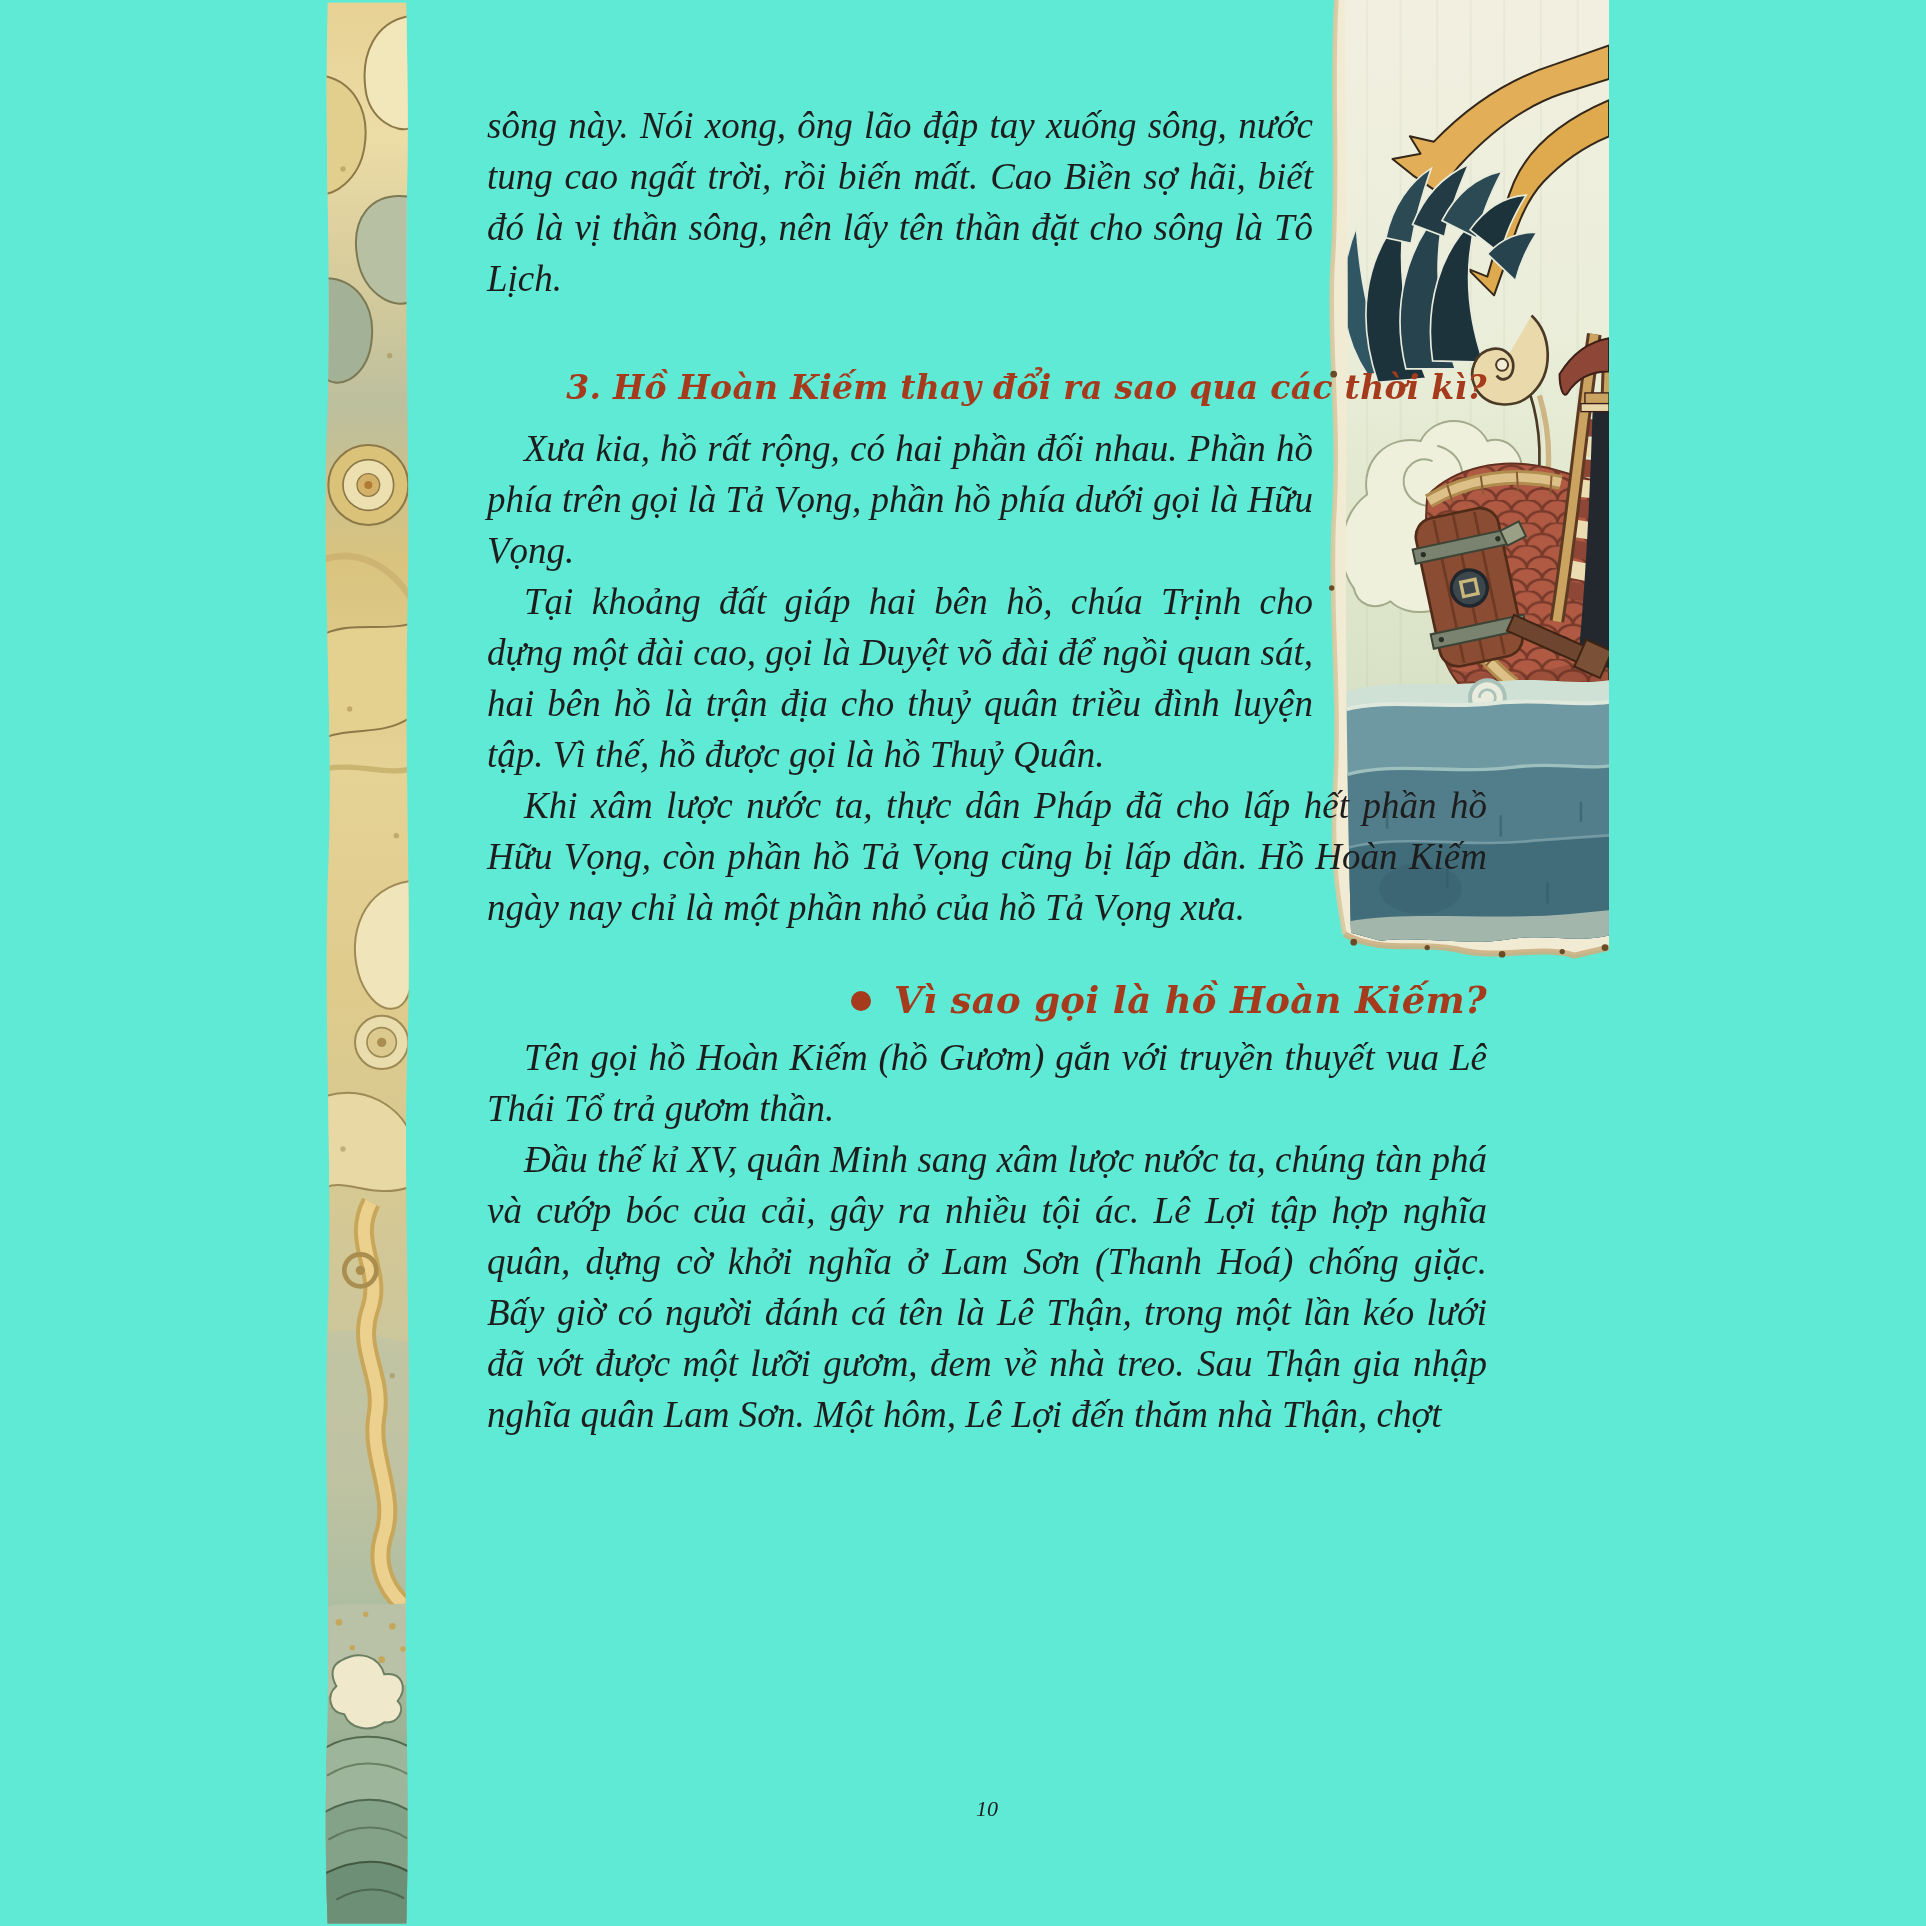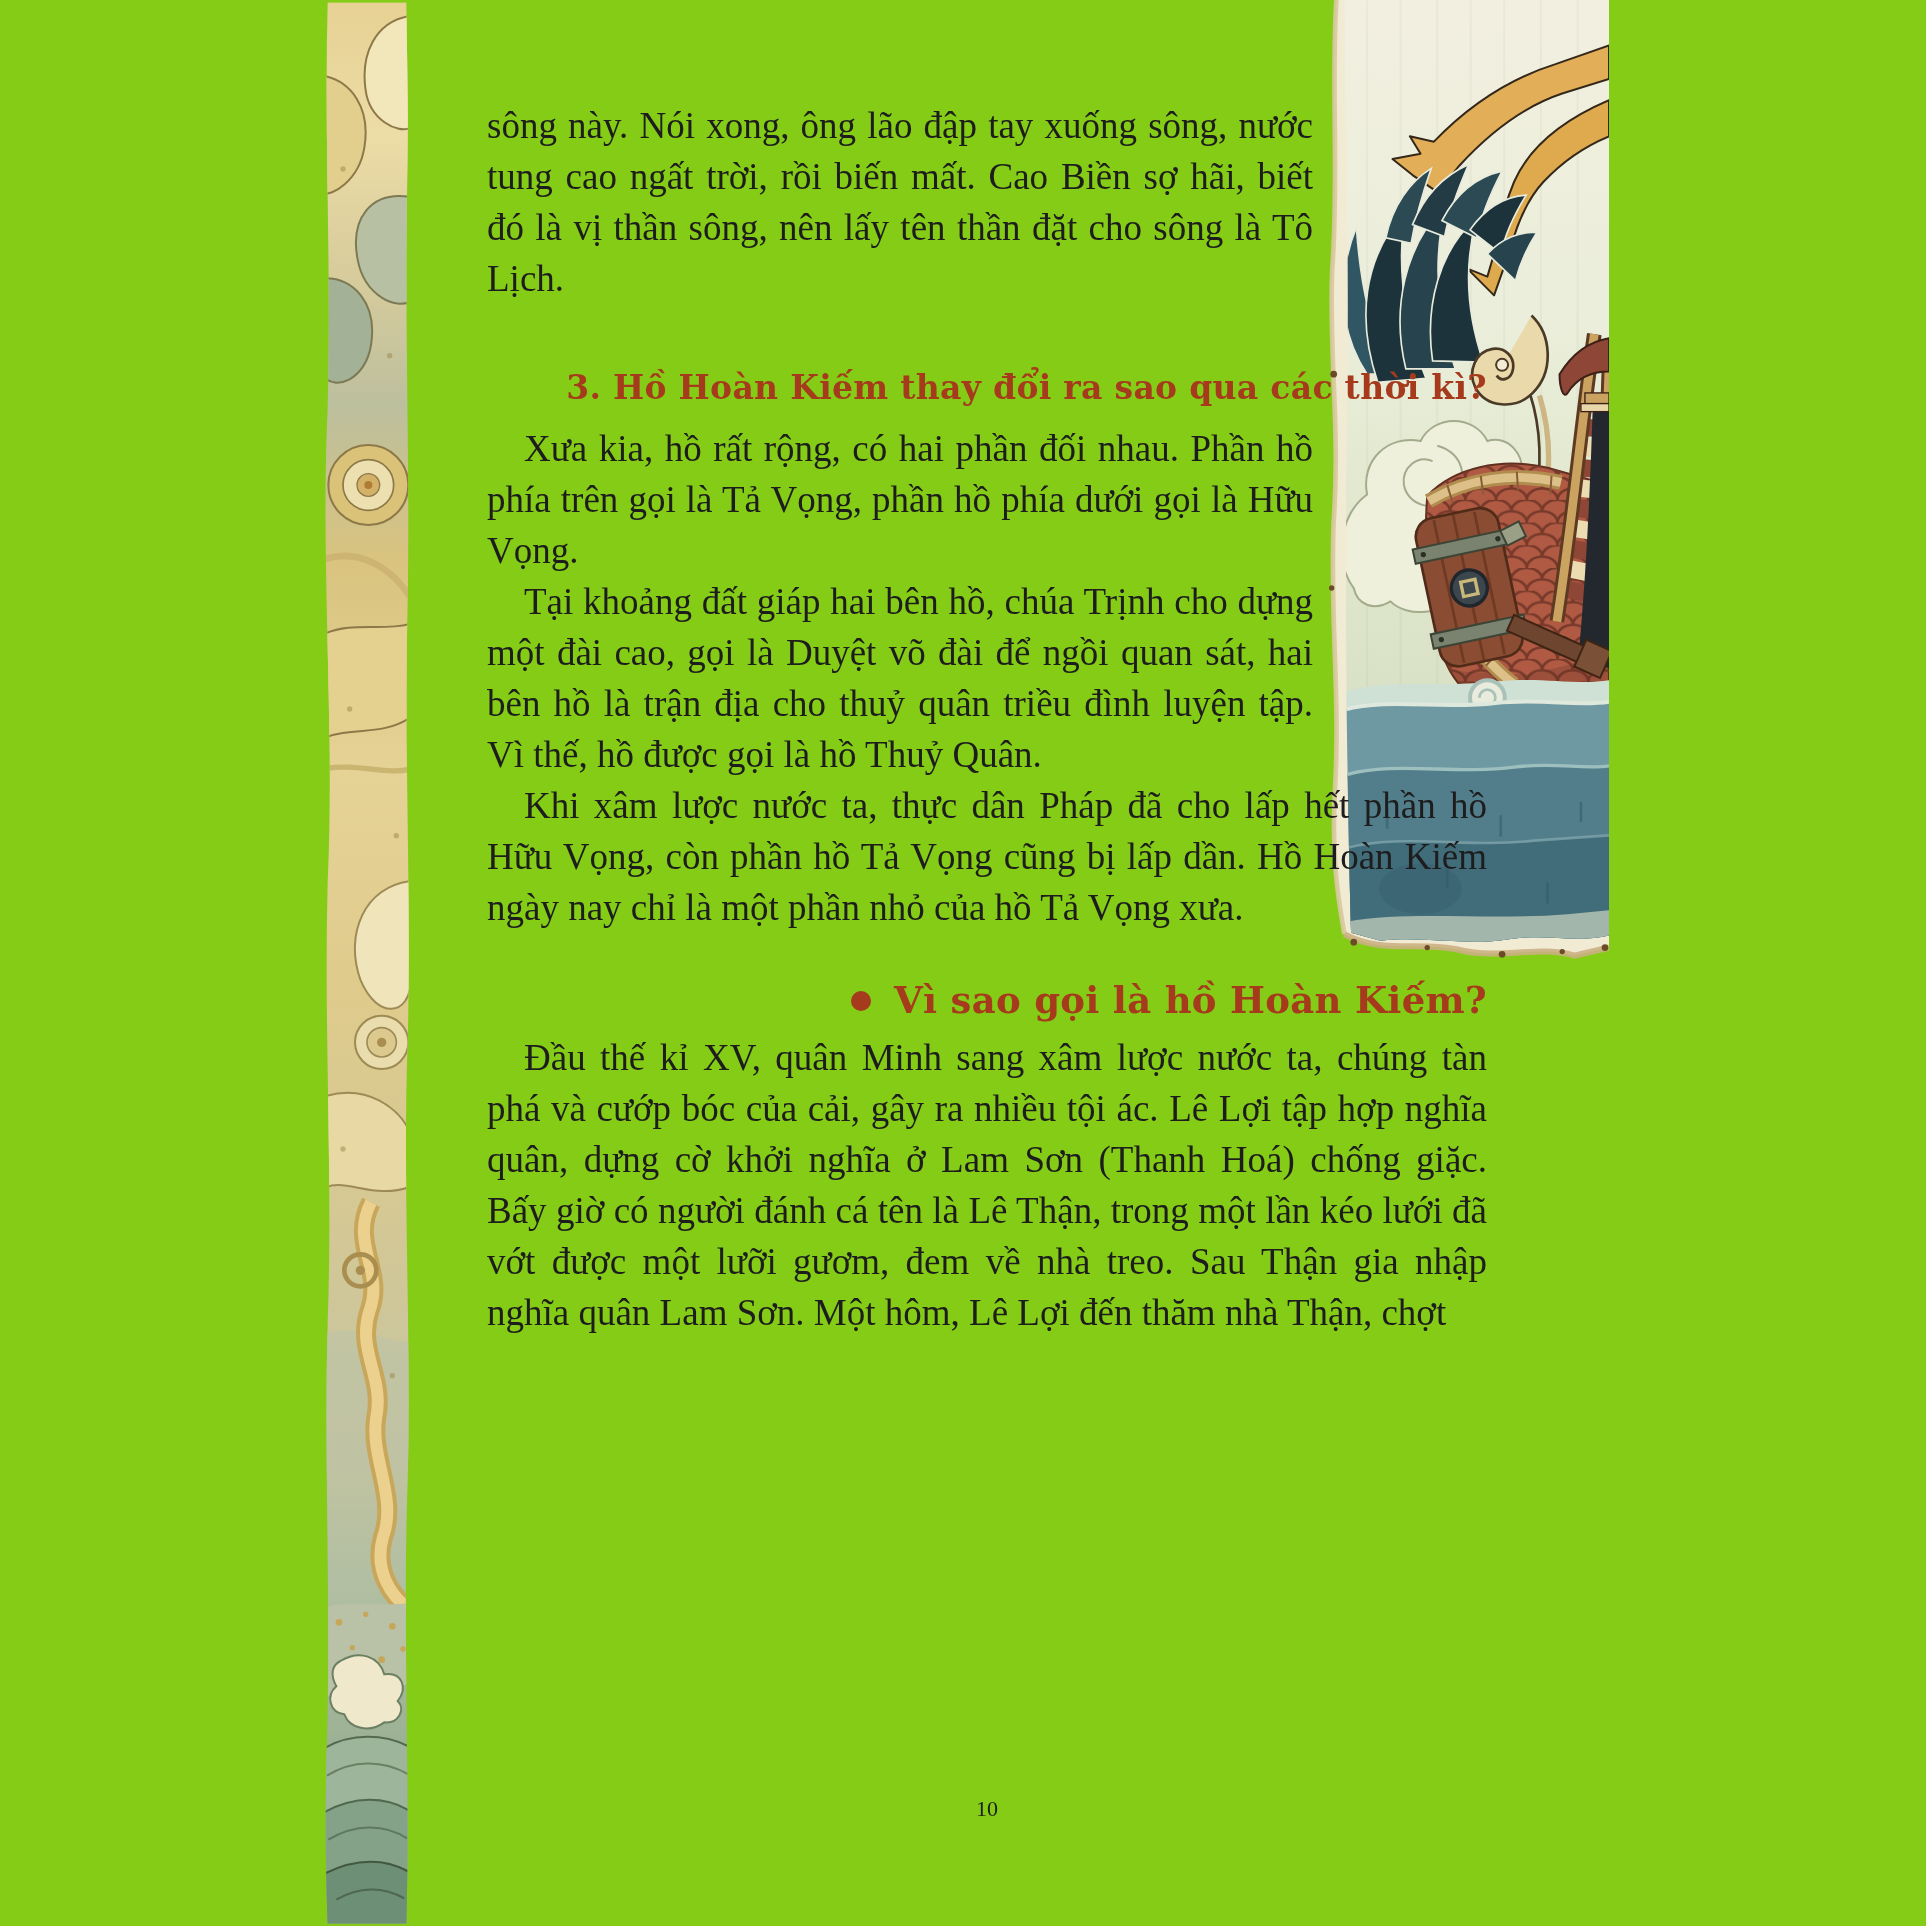--- a/index.html
+++ b/index.html
@@ -1,20 +1,20 @@
 <!DOCTYPE html>
 <html style="font-size:10.7px"><head>
 <meta charset="utf-8">
 <style>
   html, body { margin:0; padding:0; background:#ffffff; }
   body {
     width:1926px; height:1926px; position:relative; overflow:hidden;
     font-family:"Liberation Serif", serif;
   }
-  .page { position:absolute; inset:0; background:#84cc16; }
+  .page { position:absolute; inset:0; background:#5eead4;font-style:italic; }
 
   
   .left-border { position:absolute; left:323px; top:0; width:88px; height:1926px; }
 
   
   .illustration { position:absolute; left:1327px; top:0; width:282px; height:997px; }
 
   
   .content {
     position:absolute; left:487px; top:100px; width:1000px;
@@ -298,18 +298,19 @@
     </h2>
 
     <p class="narrow">Xưa kia, hồ rất rộng, có hai phần đối nhau. Phần hồ phía trên gọi là Tả Vọng, phần hồ phía dưới gọi là Hữu Vọng.</p>
     <p class="narrow">Tại khoảng đất giáp hai bên hồ, chúa Trịnh cho dựng một đài cao, gọi là Duyệt võ đài để ngồi quan sát, hai bên hồ là trận địa cho thuỷ quân triều đình luyện tập. Vì thế, hồ được gọi là hồ Thuỷ Quân.</p>
     <p>Khi xâm lược nước ta, thực dân Pháp đã cho lấp hết phần hồ Hữu Vọng, còn phần hồ Tả Vọng cũng bị lấp dần. Hồ Hoàn Kiếm ngày nay chỉ là một phần nhỏ của hồ Tả Vọng xưa.</p>
 
     <h2 class="sec-heading bulleted">
       <span class="bullet-dot"></span><span>Vì sao gọi là hồ Hoàn Kiếm?</span>
     </h2>
 
+    <p>Tên gọi hồ Hoàn Kiếm (hồ Gươm) gắn với truyền thuyết vua Lê Thái Tổ trả gươm thần.</p>
     <p>Đầu thế kỉ XV, quân Minh sang xâm lược nước ta, chúng tàn phá và cướp bóc của cải, gây ra nhiều tội ác. Lê Lợi tập hợp nghĩa quân, dựng cờ khởi nghĩa ở Lam Sơn (Thanh Hoá) chống giặc. Bấy giờ có người đánh cá tên là Lê Thận, trong một lần kéo lưới đã vớt được một lưỡi gươm, đem về nhà treo. Sau Thận gia nhập nghĩa quân Lam Sơn. Một hôm, Lê Lợi đến thăm nhà Thận, chợt</p>
   </main>
 
   <div class="page-number">10</div>
 </div>
 
 
 </body></html>

